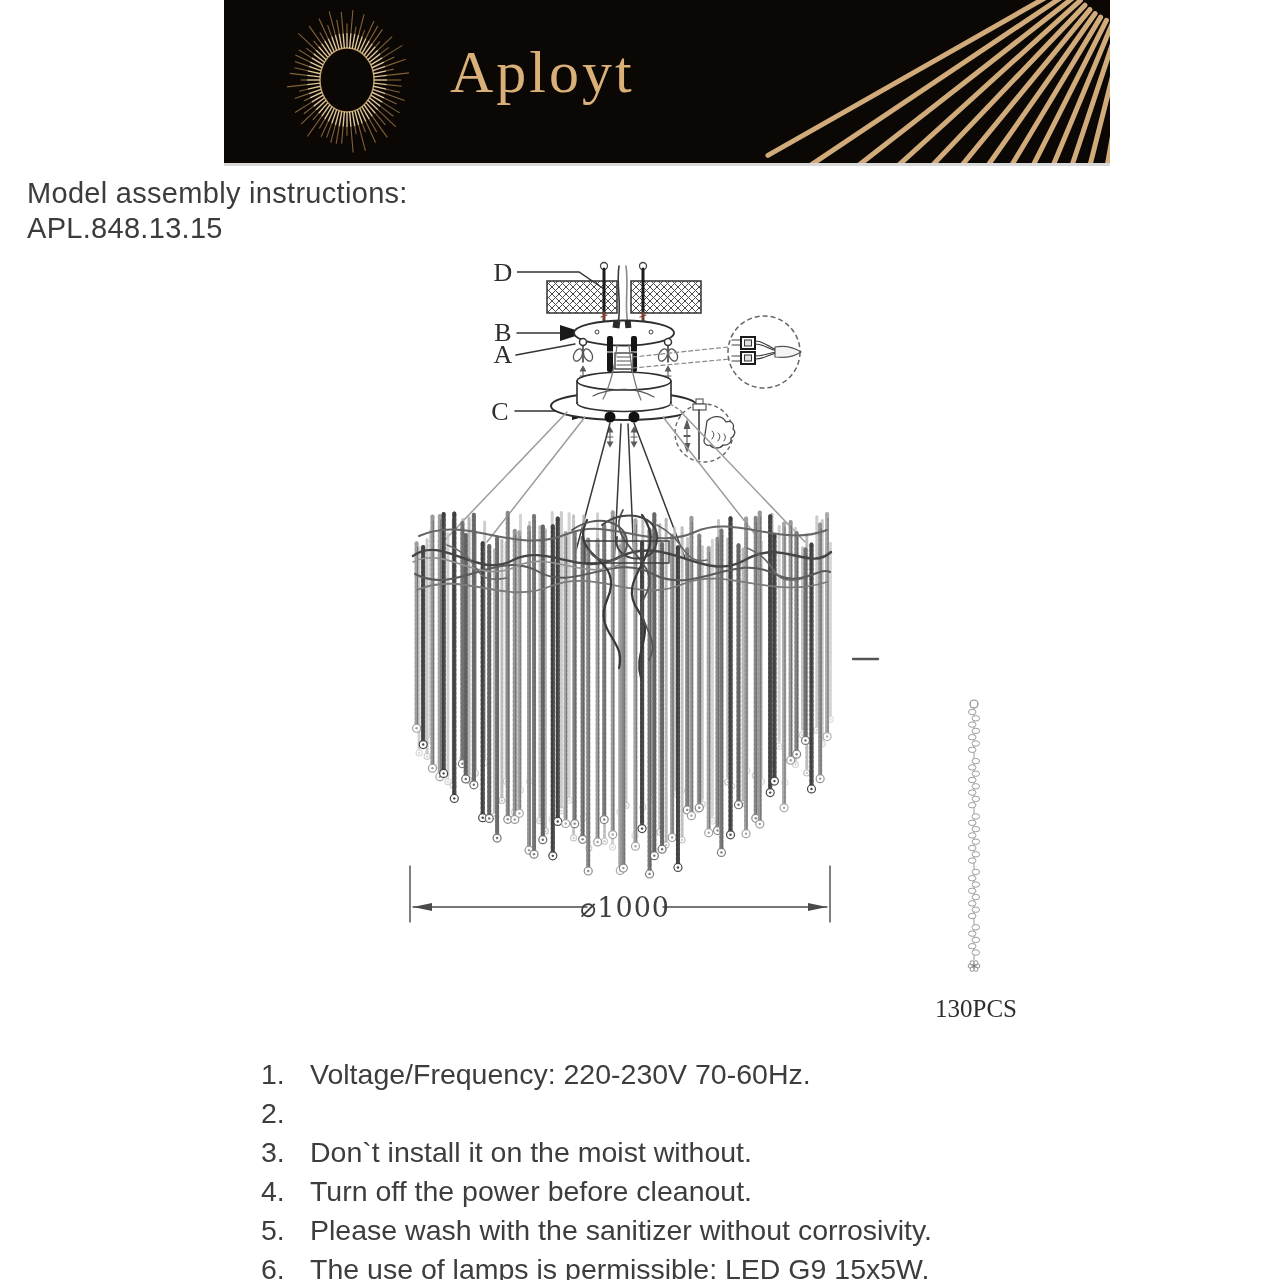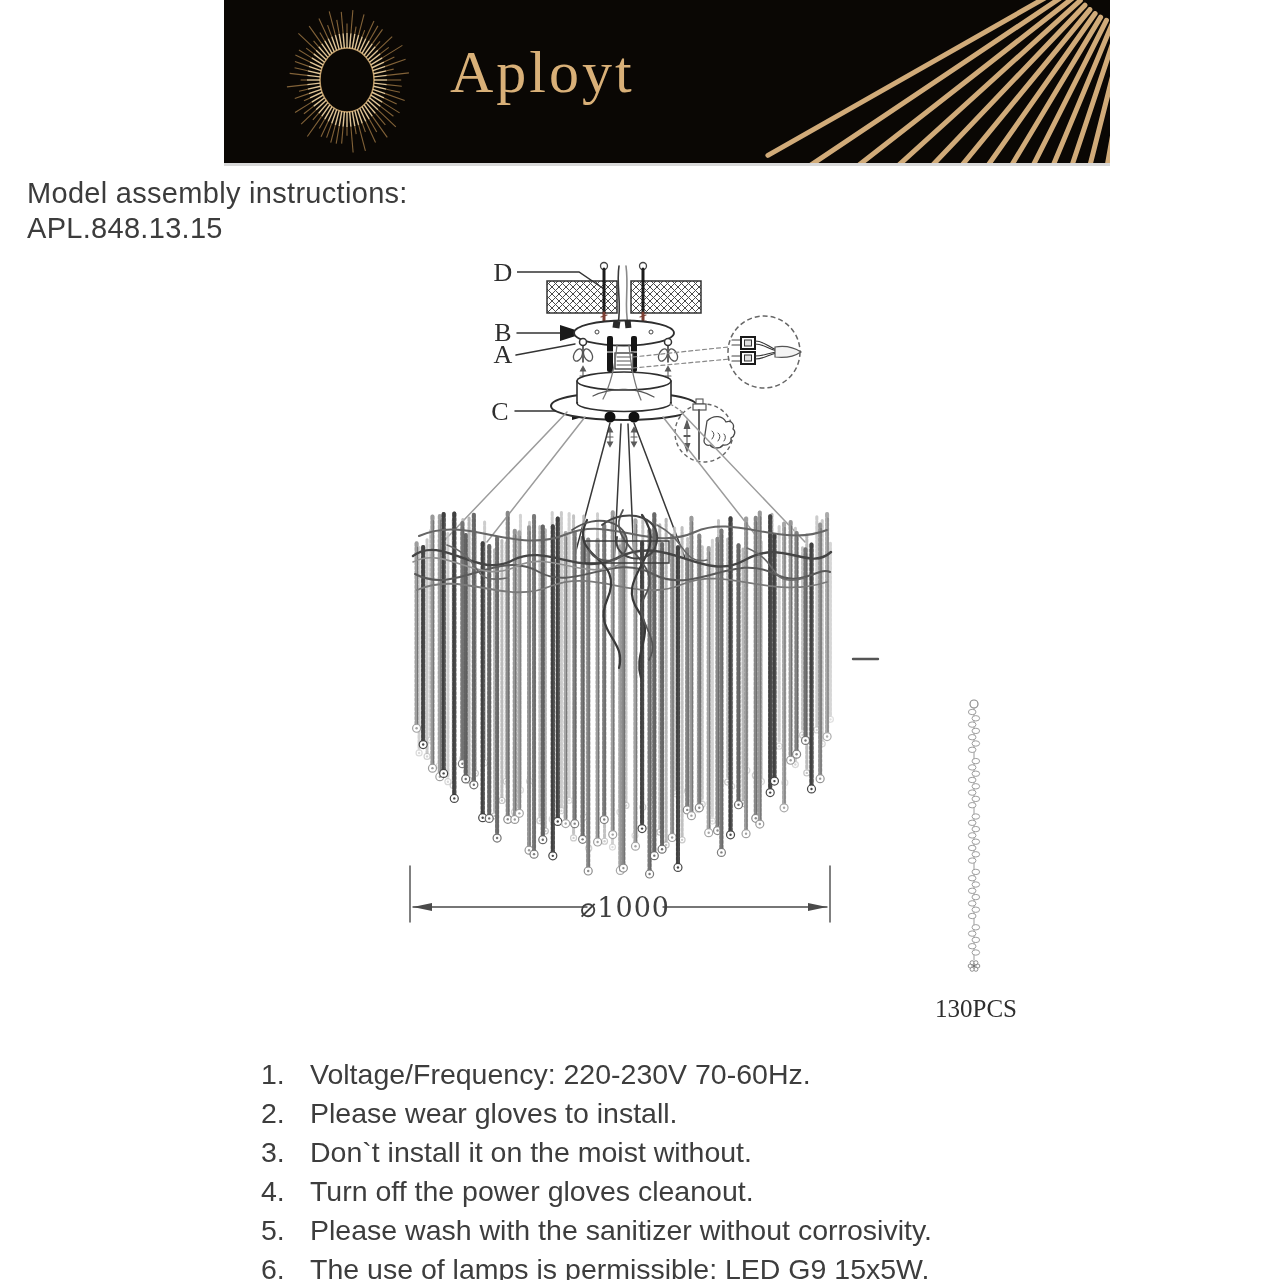--- a/index.html
+++ b/index.html
@@ -923,29 +923,28 @@
     <text class="pcs" x="949" y="1017">130PCS</text>
   </svg>
 
   <div class="list">
     <div class="row">
       <span class="num">1.</span>
       <span class="txt">Voltage/Frequency: 220-230V 70-60Hz.</span>
     </div>
     <div class="row">
       <span class="num">2.</span>
-      <span class="txt">Please wear gloves to install.</span>
     </div>
     <div class="row">
       <span class="num">3.</span>
       <span class="txt">Don`t install it on the moist without.</span>
     </div>
     <div class="row">
       <span class="num">4.</span>
-      <span class="txt">Turn off the power gloves cleanout.</span>
+      <span class="txt">Turn off the power before cleanout.</span>
     </div>
     <div class="row">
       <span class="num">5.</span>
       <span class="txt">Please wash with the sanitizer without corrosivity.</span>
     </div>
     <div class="row">
       <span class="num">6.</span>
       <span class="txt">The use of lamps is permissible: LED G9 15x5W.</span>
     </div>
   </div>

